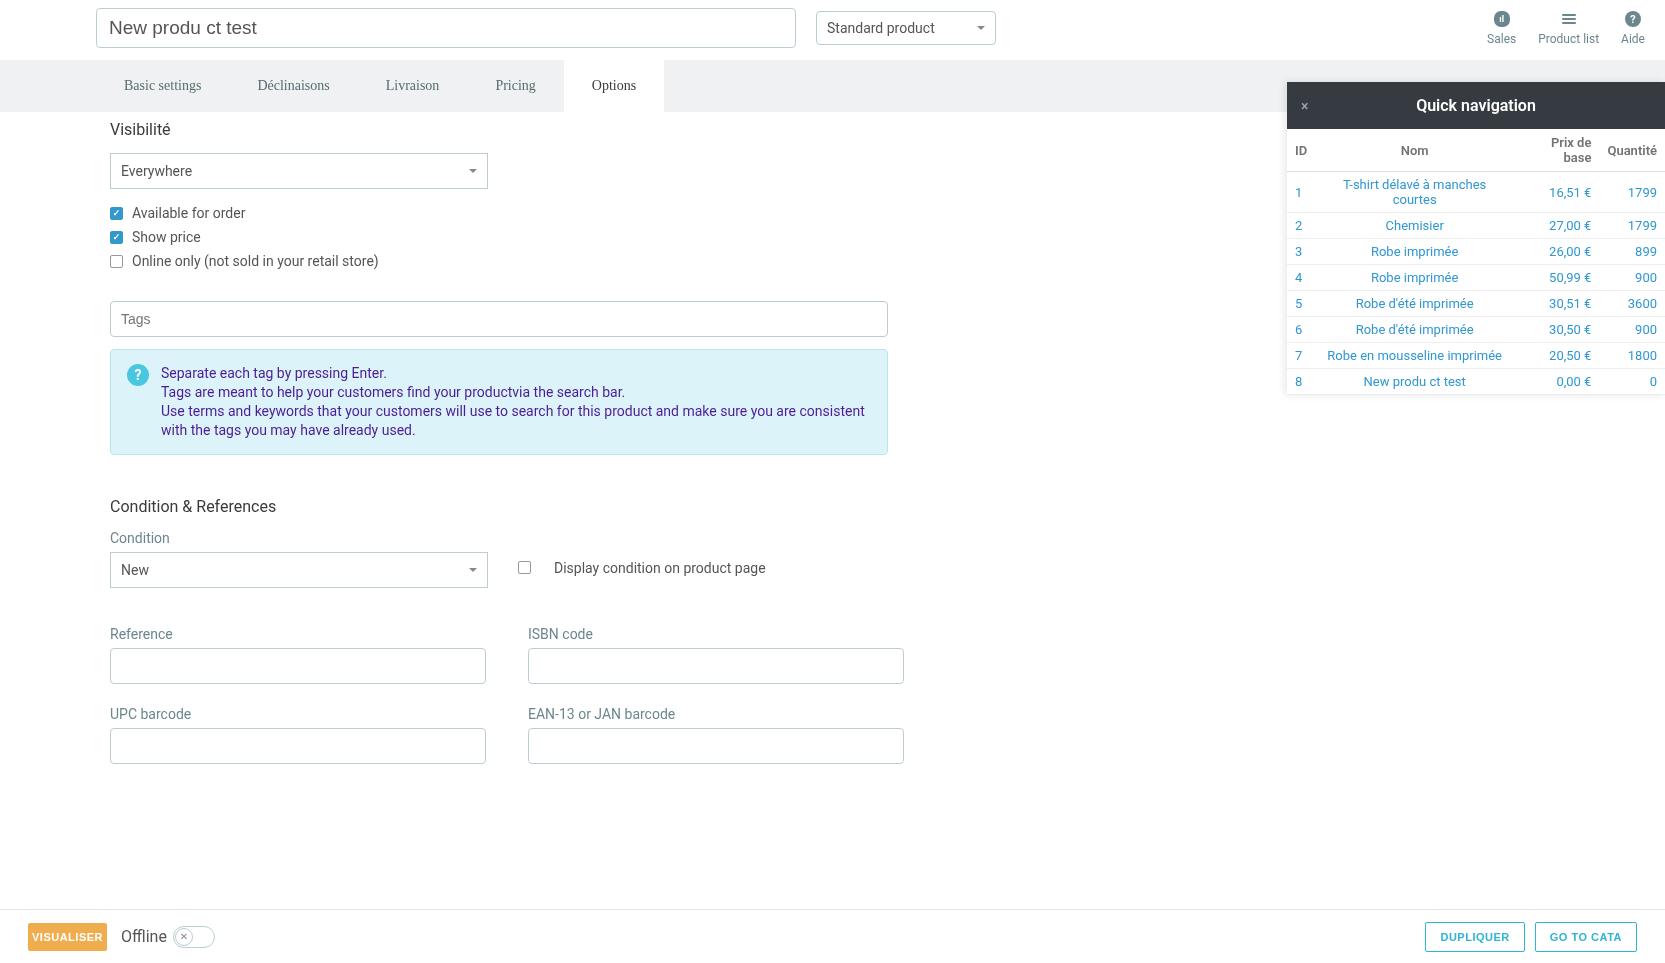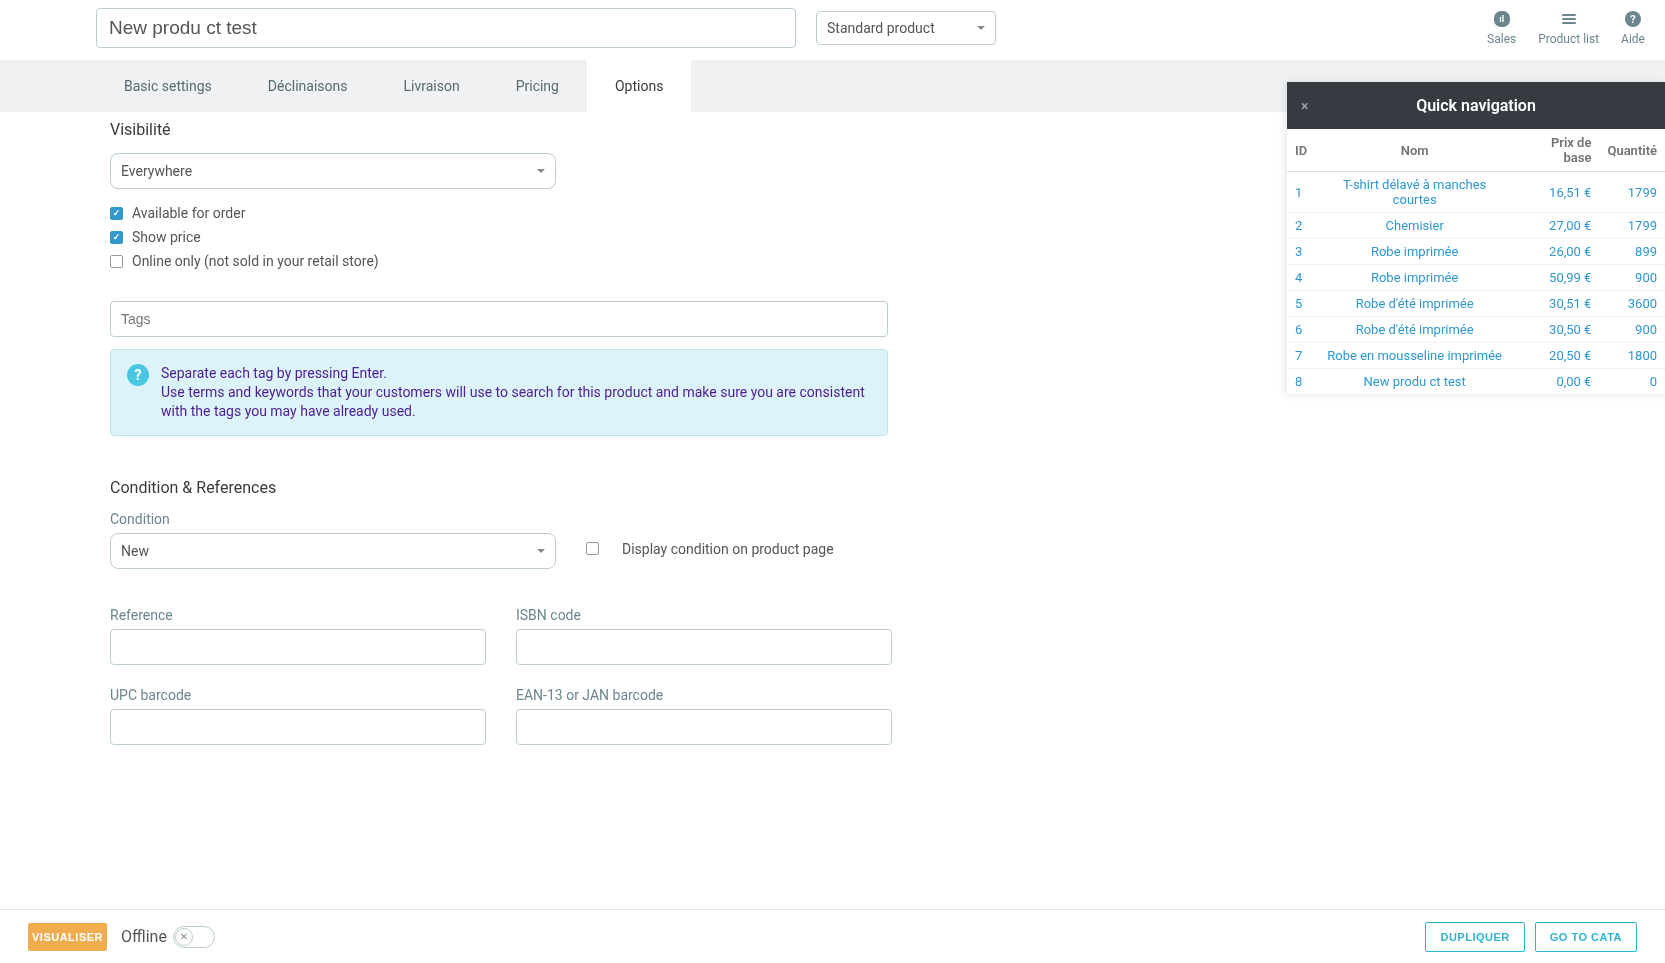--- a/index.html
+++ b/index.html
@@ -16,50 +16,50 @@
     .header-icon-item .icon-box { width: 18px; height: 18px; display: flex; align-items: center; justify-content: center; }
     .header-icon-item .label { font-size: 12px; }
     
     .hi-sales { background: #6c868e; color: #fff; width: 16px; height: 16px; border-radius: 7px; display: flex; align-items: center; justify-content: center; font-size: 9px; font-weight: bold; }
     .hi-list { display: flex; flex-direction: column; gap: 2px; }
     .hi-list div { width: 14px; height: 2px; background: #6c868e; border-radius: 1px; }
     .hi-help { width: 16px; height: 16px; border-radius: 50%; background: #6c868e; color: #fff; display: flex; align-items: center; justify-content: center; font-size: 11px; font-weight: bold; }
     
     .gray-area { background: #eff1f2; position: relative; }
     
-    .tabs-container { margin-left: 96px; display: flex; }
+    .tabs-container { margin-left: 96px; display: flex; font-family: Liberation Serif, serif; }
     .tab { padding: 18px 28px; font-size: 14px; color: #576c72; cursor: pointer; }
     .tab.active { background: #fff; color: #3a3a3a; }
     
     .content-area { background: #fff; margin: 0; padding: 8px 0 30px 0; display: flex; }
     .content-inner { margin-left: 110px; width: 888px; }
     
     .section-title { font-size: 16px; font-weight: 400; color: #3a3a3a; margin-bottom: 14px; }
     
-    .visibility-select, .condition-select { width: 446px; height: 36px; border: 1px solid #bbcdd2; border-radius: 8px; padding: 0 10px; font-size: 14px; color: #555; background: #fff; display: flex; align-items: center; justify-content: space-between; cursor: pointer; margin-bottom: 16px; }
+    .visibility-select, .condition-select { width: 378px; height: 36px; border: 1px solid #bbcdd2; border-radius: 0; padding: 0 10px; font-size: 14px; color: #555; background: #fff; display: flex; align-items: center; justify-content: space-between; cursor: pointer; margin-bottom: 16px; }
     
     .checkbox-row { display: flex; align-items: center; gap: 9px; margin-bottom: 8px; font-size: 14px; color: #555; }
     .checkbox { width: 13px; height: 13px; border: 1px solid #3399cc; border-radius: 2px; display: flex; align-items: center; justify-content: center; cursor: pointer; background: #fff; flex-shrink: 0; }
     .checkbox.checked { background: #3399cc; }
     .checkbox.checked::after { content: '✓'; color: #fff; font-size: 9px; font-weight: bold; }
     .checkbox.unchecked { border-color: #999; }
     
     .tags-input { width: 778px; height: 36px; border: 1px solid #bbcdd2; border-radius: 4px; padding: 0 10px; font-size: 14px; color: #888; margin-top: 24px; }
     
     .info-box { width: 778px; background: #dcf4f9; border: 1px solid #b9e6ee; border-radius: 4px; padding: 14px 16px; margin-top: 12px; display: flex; gap: 12px; }
     .info-icon { width: 22px; height: 22px; border-radius: 50%; background: #4ac7e0; color: #fff; display: flex; align-items: center; justify-content: center; font-size: 14px; font-weight: bold; flex-shrink: 0; }
     .info-text { font-size: 14px; color: #4c1d95; line-height: 1.35; }
     
     .section-cond { margin-top: 42px; }
     .cond-row1 { display: flex; gap: 30px; align-items: flex-start; }
     .cond-col { display: flex; flex-direction: column; }
     .field-label { font-size: 14px; color: #6c868e; margin-bottom: 6px; }
     .display-cond-wrap { display: flex; align-items: center; gap: 23px; margin-top: 30px; }
     
-    .ref-grid { display: flex; gap: 30px; margin-top: 22px; }
+    .ref-grid { display: flex; gap: 42px; margin-top: 22px; }
     .ref-col { display: flex; flex-direction: column; }
     .text-input { width: 376px; height: 36px; border: 1px solid #bbcdd2; border-radius: 4px; padding: 0 10px; font-size: 14px; }
     
     .quicknav-panel { position: fixed; right: 0; top: 82px; width: 378px; background: #fff; box-shadow: -2px 0 8px rgba(0,0,0,0.1); z-index: 50; }
     .qn-header { background: #363a41; color: #fff; padding: 14px 16px; text-align: center; font-size: 16px; font-weight: 600; position: relative; }
     .qn-close { position: absolute; left: 14px; top: 50%; transform: translateY(-50%); color: #9aa4ae; font-size: 14px; cursor: pointer; }
     .qn-table { width: 100%; border-collapse: collapse; font-size: 13px; }
     .qn-table th { text-align: left; padding: 6px 8px; border-bottom: 1px solid #ddd; color: #737373; font-weight: 600; }
     .qn-table th.r, .qn-table td.r { text-align: right; }
     .qn-table th.c, .qn-table td.c { text-align: center; }
@@ -140,20 +140,21 @@
         <div class="checkbox unchecked"></div>
         <span>Online only (not sold in your retail store)</span>
       </div>
       
       <input type="text" class="tags-input" placeholder="Tags" style="">
       
       <div class="info-box">
         <div class="info-icon">?</div>
         <div class="info-text">
           <div>Separate each tag by pressing Enter.</div>
+          <div>Tags are meant to help your customers find your productvia the search bar.</div>
           <div>Use terms and keywords that your customers will use to search for this product and make sure you are consistent with the tags you may have already used.</div>
         </div>
       </div>
       
       <div class="section-cond">
         <div class="section-title">Condition &amp; References</div>
 
         <div class="cond-row1">
           <div class="cond-col">
             <div class="field-label">Condition</div>

